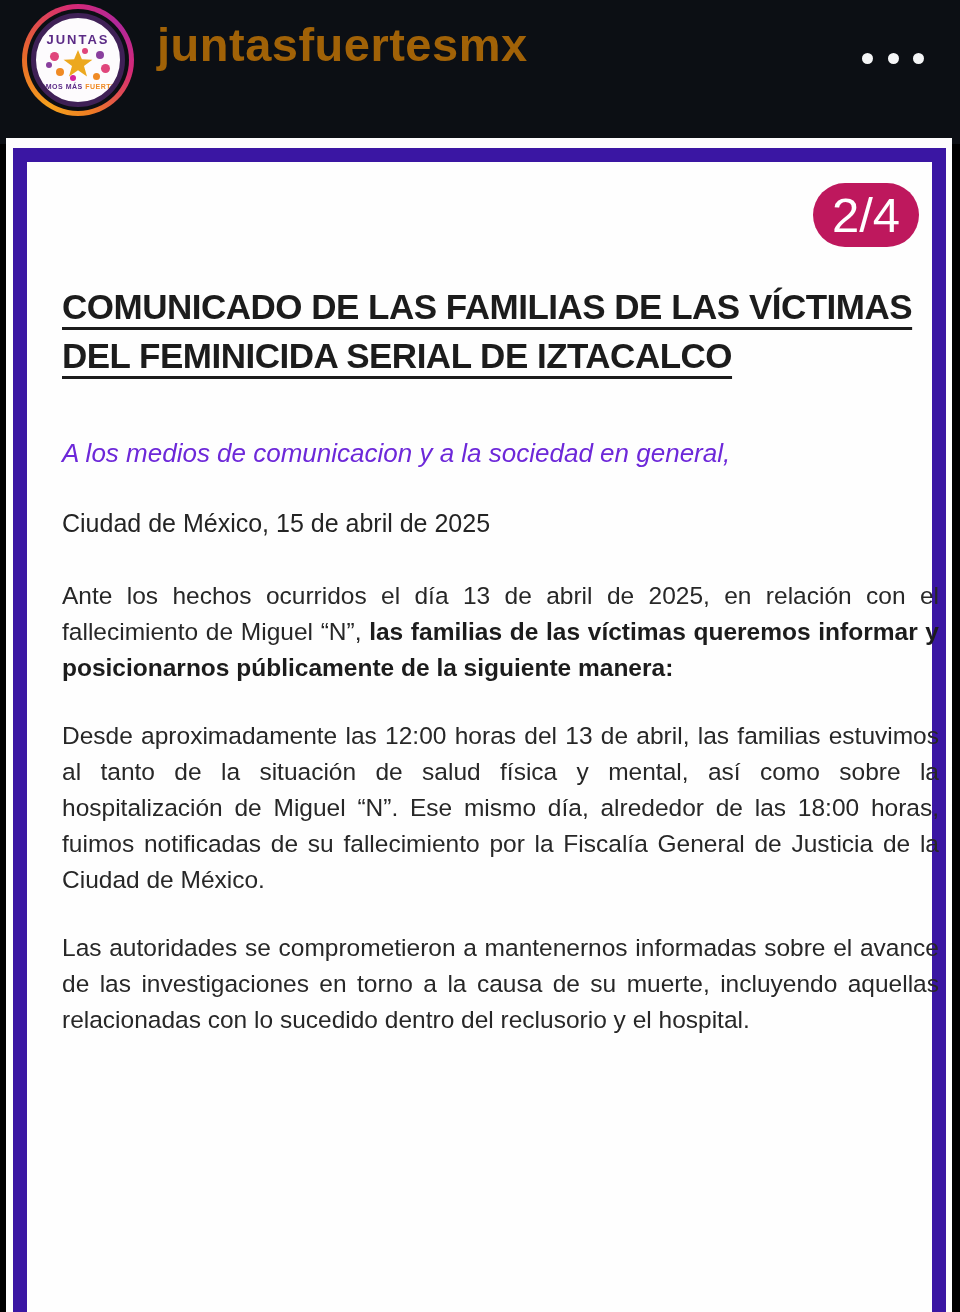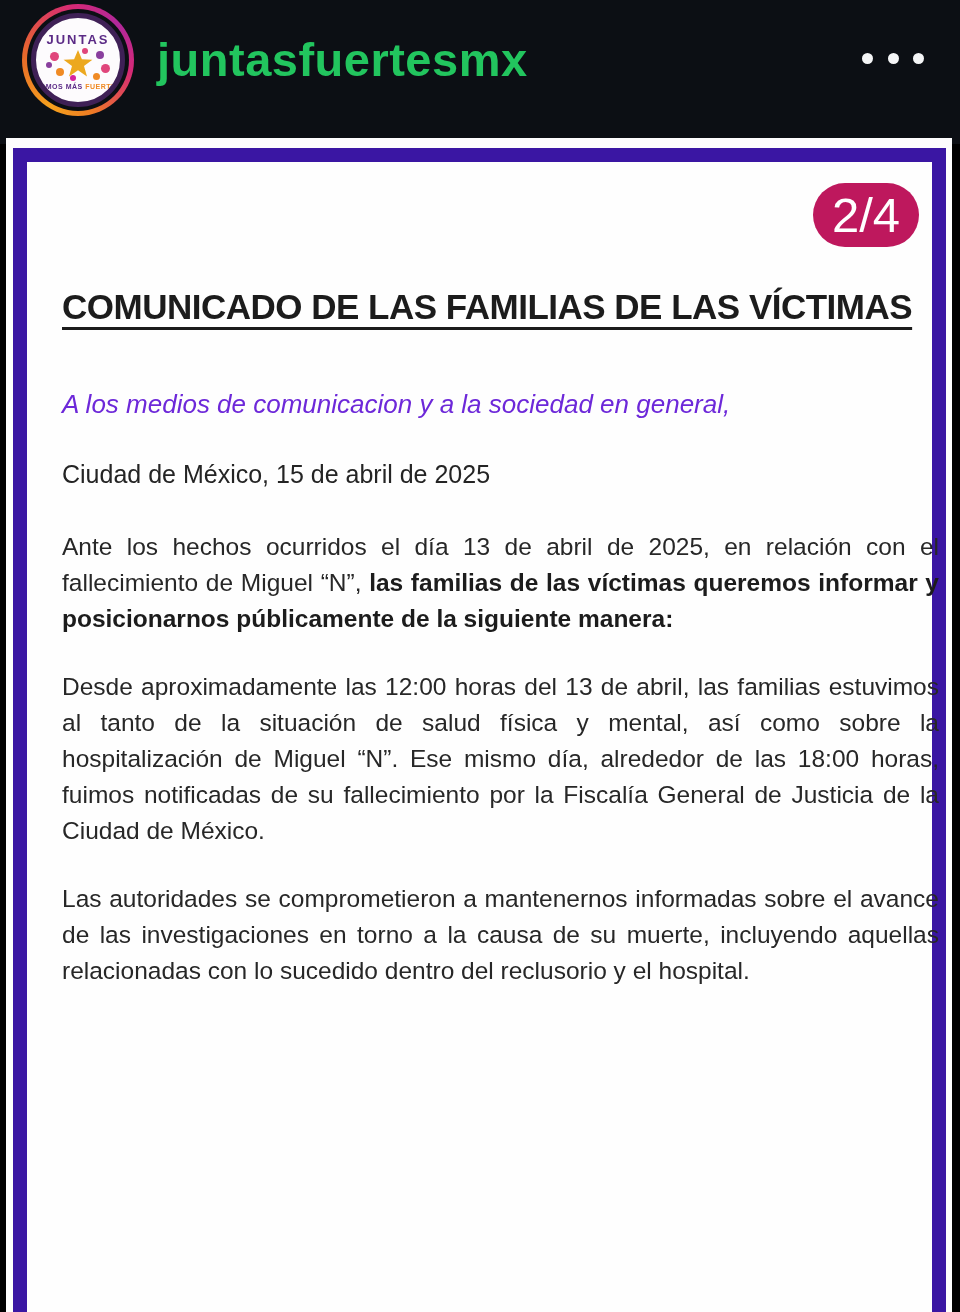--- a/index.html
+++ b/index.html
@@ -39,22 +39,22 @@
   .d3 { left:0px;  top:14px; width:6px; height:6px;  background:#8a3f9e; }
   .d4 { left:50px; top:3px;  width:8px; height:8px;  background:#8a3f9e; }
   .d5 { left:55px; top:16px; width:9px; height:9px;  background:#e0457b; }
   .d6 { left:47px; top:25px; width:7px; height:7px;  background:#f08a24; }
   .d7 { left:24px; top:27px; width:6px; height:6px;  background:#d6249f; }
   .d8 { left:36px; top:0px;  width:6px; height:6px;  background:#e0457b; }
   .brand-bottom { font-size:7px; font-weight:bold; letter-spacing:0.5px; white-space:nowrap; }
   .bb-purple { color:#5b2a86; } .bb-orange { color:#f08a24; }
 
   .username {
-    position:absolute; left:157px; top:32px;
-    font-size:47px; font-weight:bold; color:#22c55e; letter-spacing:0.5px;
+    position:absolute; left:157px; top:17px;
+    font-size:47px; font-weight:bold; color:#a16207; letter-spacing:0.5px;
   }
   .more-options {
     position:absolute; left:862px; top:46px; width:62px; height:24px;
     display:flex; align-items:center; justify-content:space-between; cursor:pointer;
   }
   .more-options span { width:11px; height:11px; border-radius:50%; background:#f5f6f7; }
 
   
   .slide {
     position:absolute; left:6px; top:138px; width:946px; height:1174px;
@@ -119,20 +119,21 @@
         <span></span>
     </div>
   </div>
 
   <div class="slide">
     <div class="purple-frame">
       <div class="doc-inner">
 
         <div class="title">
           <div>COMUNICADO DE LAS FAMILIAS DE LAS VÍCTIMAS</div>
+          <div>DEL FEMINICIDA SERIAL DE IZTACALCO</div>
         </div>
 
         <div class="salutation">A los medios de comunicacion y a la sociedad en general,</div>
 
         <div class="dateline">Ciudad de México, 15 de abril de 2025</div>
 
         <p class="para first"><span>Ante los hechos ocurridos el día 13 de abril de 2025, en relación con el fallecimiento de Miguel “N”, </span><b>las familias de las víctimas queremos informar y posicionarnos públicamente de la siguiente manera:</b></p>
 
         <p class="para">Desde aproximadamente las 12:00 horas del 13 de abril, las familias estuvimos al tanto de la situación de salud física y mental, así como sobre la hospitalización de Miguel “N”. Ese mismo día, alrededor de las 18:00 horas, fuimos notificadas de su fallecimiento por la Fiscalía General de Justicia de la Ciudad de México.</p>
 

